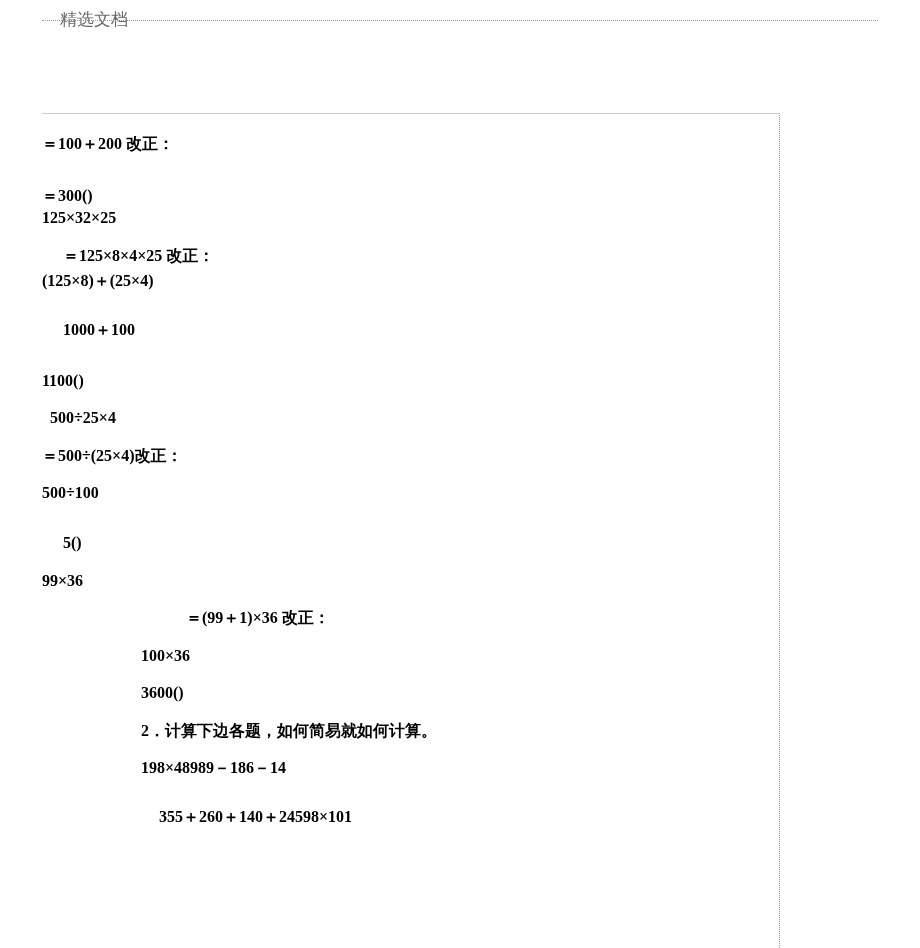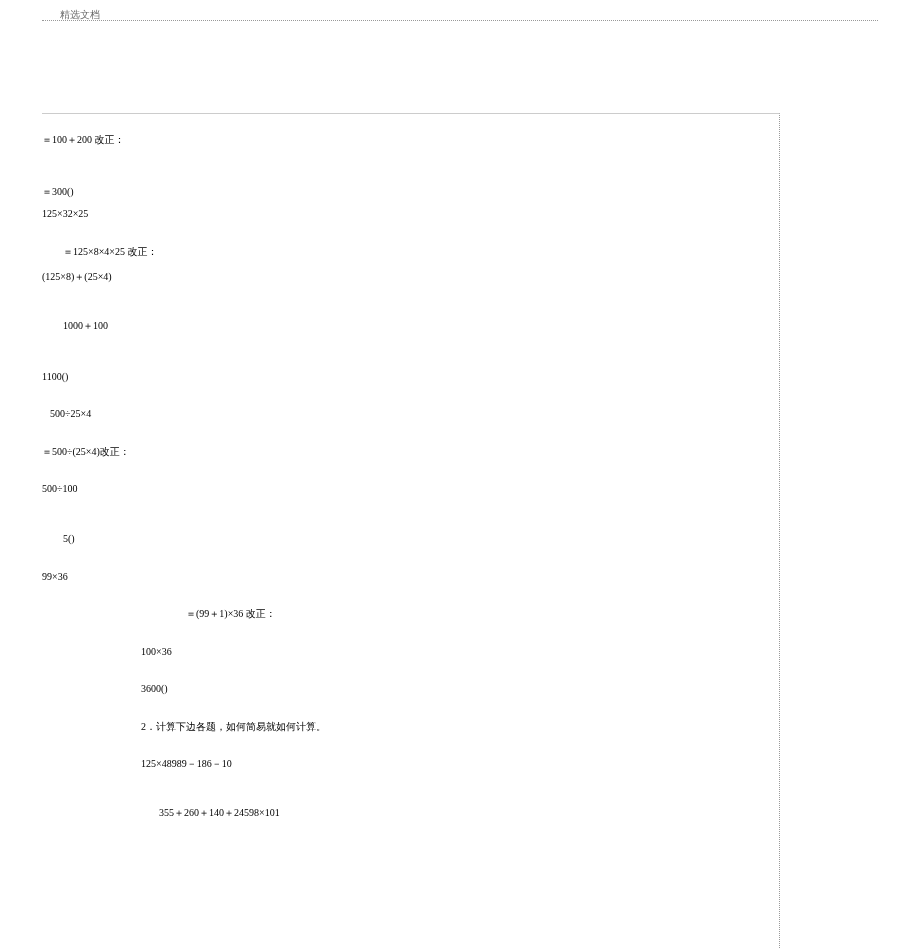--- a/index.html
+++ b/index.html
@@ -11,45 +11,46 @@
       width: 920px;
       height: 948px;
       background: #ffffff;
       font-family: "SimSun", "宋体", serif;
       position: relative;
     }
     .header {
       position: absolute;
       top: 8px;
       left: 60px;
-      font-size: 10px;
+      font-size: 17px;
       color: #666666;
     }
     .header-line {
       position: absolute;
       top: 20px;
       left: 42px;
       right: 42px;
       border-top: 1px dotted #999999;
     }
     .content-box {
       position: absolute;
       top: 113px;
       left: 42px;
       width: 738px;
       height: 835px;
       border-top: 1px solid #cccccc;
       border-right: 1px dotted #999999;
     }
     .line {
       position: absolute;
-      font-size: 10px;
+      font-size: 16px;
       color: #000000;
       white-space: nowrap;
       line-height: 1.2;
+      font-weight: bold;
     }
     .l1 { top: 134px; left: 42px; }
     .l2 { top: 186px; left: 42px; }
     .l3 { top: 208px; left: 42px; }
     .l4 { top: 246px; left: 63px; }
     .l5 { top: 271px; left: 42px; }
     .l6 { top: 320px; left: 63px; }
     .l7 { top: 371px; left: 42px; }
     .l8 { top: 408px; left: 42px; margin-left: 8px; }
     .l9 { top: 446px; left: 42px; }
@@ -82,14 +83,14 @@
 <div class="line l7">1100()</div>
 <div class="line l8">500÷25×4</div>
 <div class="line l9">＝500÷(25×4)改正：</div>
 <div class="line l10">500÷100</div>
 <div class="line l11">5()</div>
 <div class="line l12">99×36</div>
 <div class="line l13">＝(99＋1)×36 改正：</div>
 <div class="line l14">100×36</div>
 <div class="line l15">3600()</div>
 <div class="line l16">2．计算下边各题，如何简易就如何计算。</div>
-<div class="line l17">125×48989－186－10</div>
+<div class="line l17">198×48989－186－14</div>
 <div class="line l18">355＋260＋140＋24598×101</div>
 
 </body></html>

